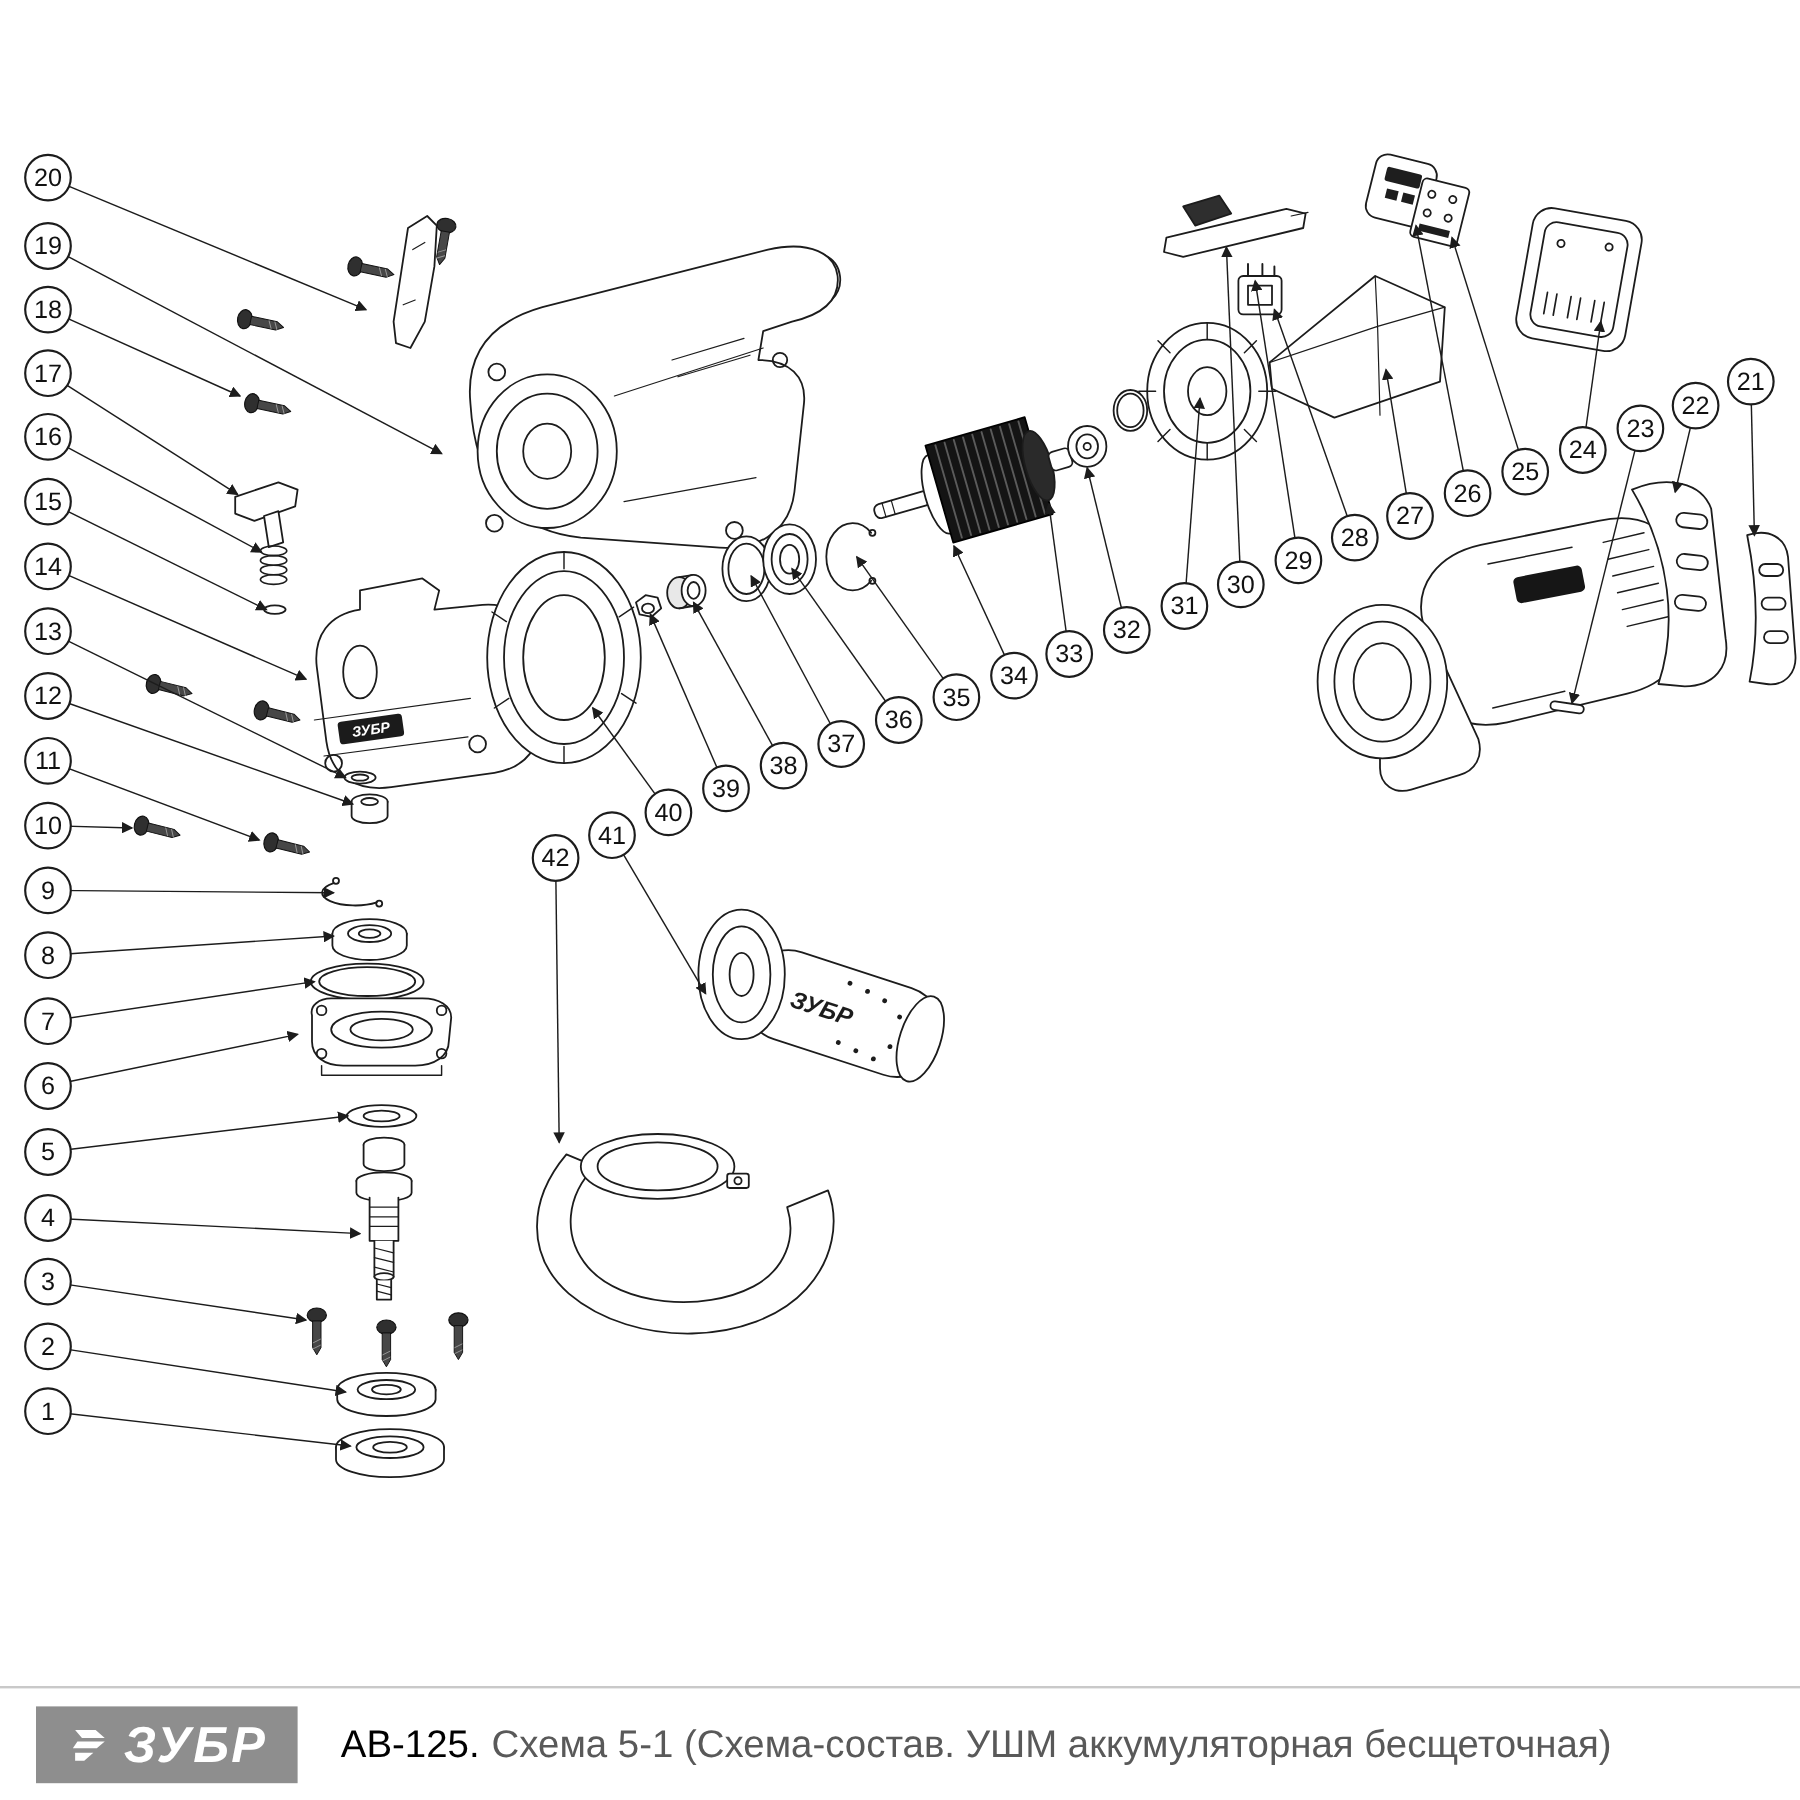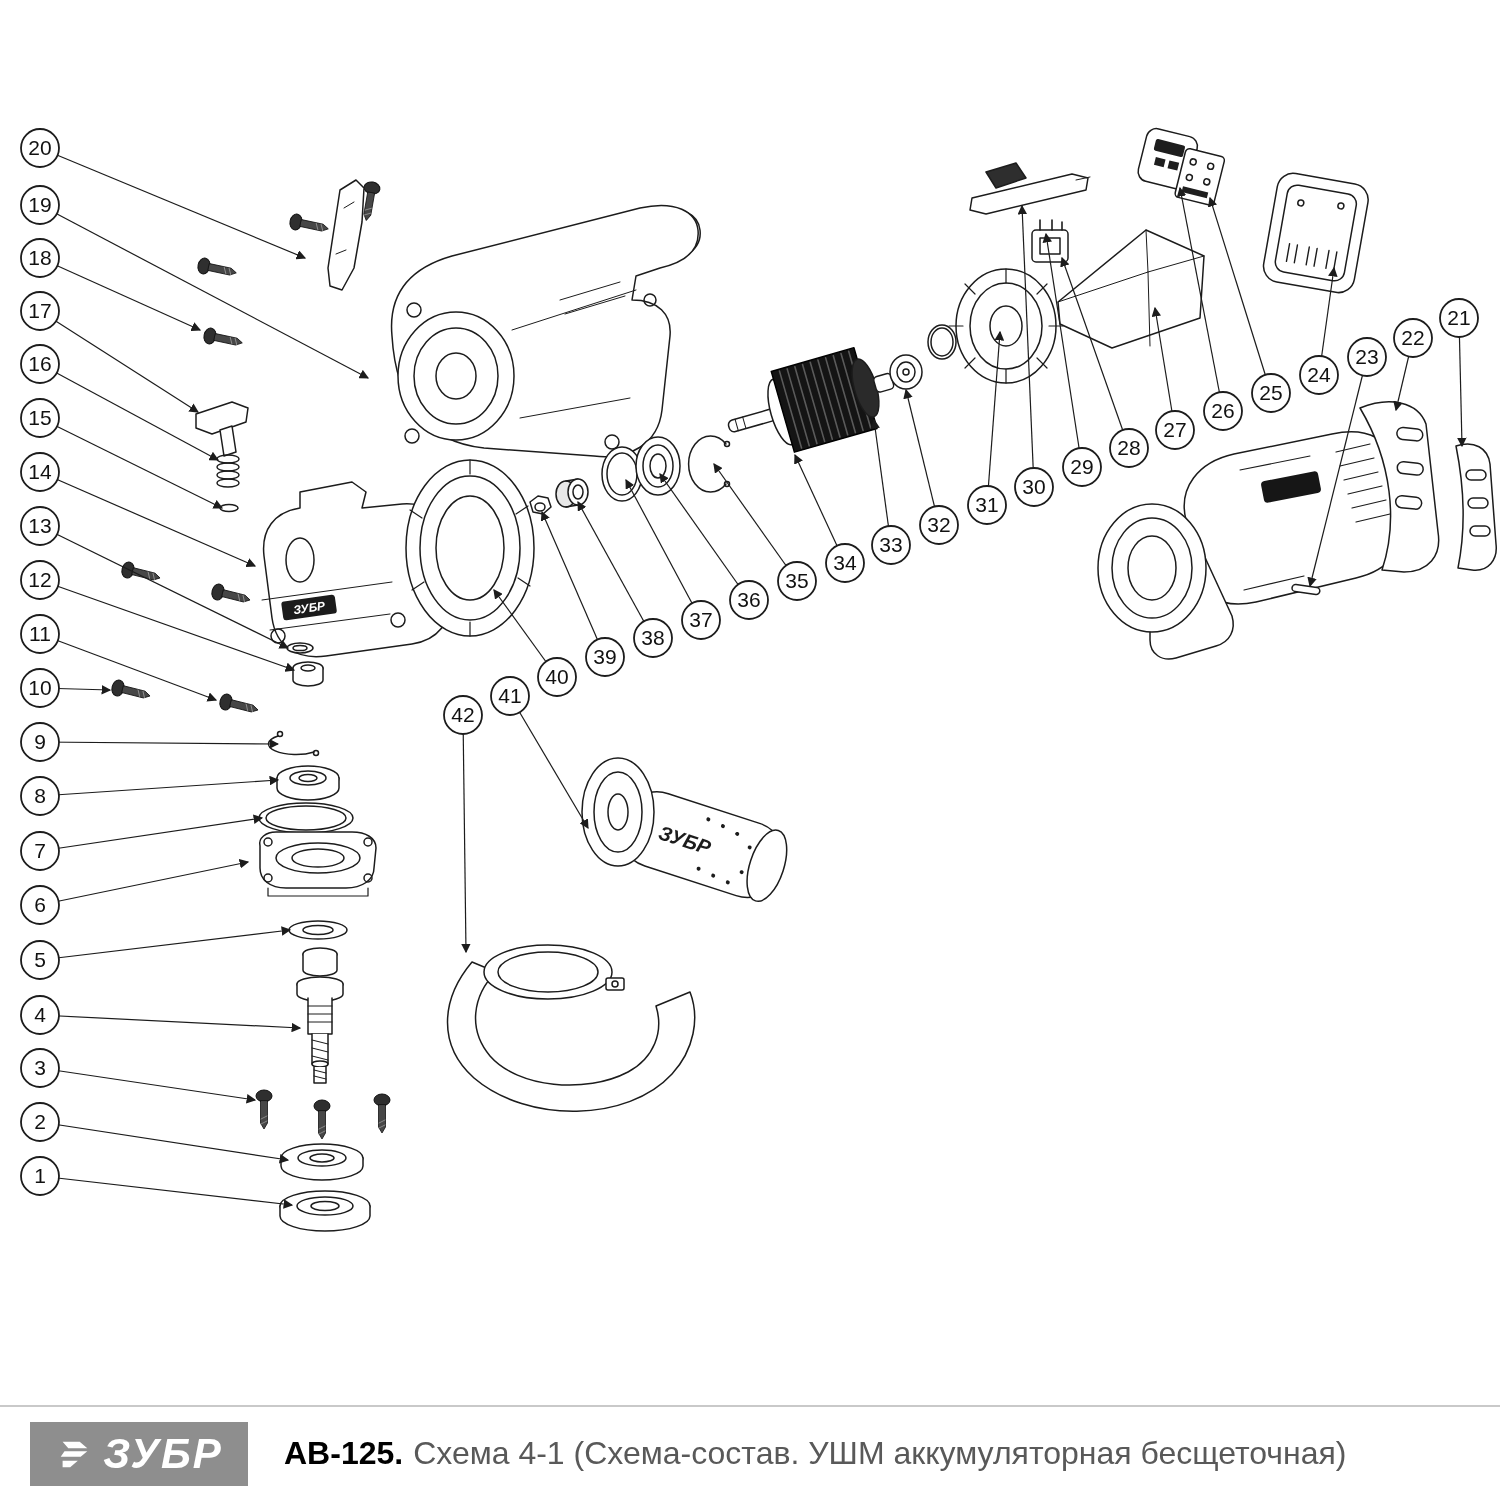--- a/index.html
+++ b/index.html
@@ -13,21 +13,21 @@
   .callout-num { font-family:"Liberation Sans",sans-serif; font-size:21px; fill:#111; text-anchor:middle; }
 
   .footer { position:absolute; left:0; top:1405px; width:1500px; height:95px;
             border-top:2px solid #c9c9c9; display:flex; align-items:center;
             gap:36px; padding-left:30px; background:#fff; }
   .brand-box { width:218px; height:64px; background:#8e8e8e; display:flex;
                align-items:center; justify-content:center; gap:10px; flex:none; }
   .brand-glyph { width:38px; height:38px; }
   .brand-text { color:#fff; font-size:42px; font-weight:bold; font-style:italic; letter-spacing:2px; line-height:1; }
   .footer-title { font-size:32px; color:#595959; white-space:nowrap; }
-  .footer-title .model { color:#000; font-weight:bold; margin-right:10px; }
+  .footer-title .model { color:#000; font-weight:normal; margin-right:10px; }
 </style>
 </head>
 <body>
 
 <div class="stage">
 
   <svg class="diagram" width="1500" height="1405" viewBox="0 0 1500 1405">
     <defs>
       <marker id="arrowhead" markerWidth="8" markerHeight="8" refX="7" refY="4" orient="auto">
         <path d="M0,0 L8,4 L0,8 Z" fill="#1c1c1c"></path>
@@ -543,17 +543,17 @@
   </svg>
 
   <div class="footer">
     <div class="brand-box">
       <svg class="brand-glyph" viewBox="0 0 40 40">
         <path d="M8,7 h18 l8,7 h-20 z M10,17 h24 l-7,6 h-21 z M8,27 h16 l-8,7 h-8 z" fill="#ffffff"></path>
       </svg>
       <span class="brand-text">ЗУБР</span>
     </div>
     <div class="footer-title">
-      <span class="model">АВ-125.</span><span class="subtitle">Схема 4-1 (Схема-состав. УШМ аккумуляторная бесщеточная)</span>
+      <span class="model">АВ-125.</span><span class="subtitle">Схема 5-1 (Схема-состав. УШМ аккумуляторная бесщеточная)</span>
     </div>
   </div>
 
 </div>
 
 </body></html>

